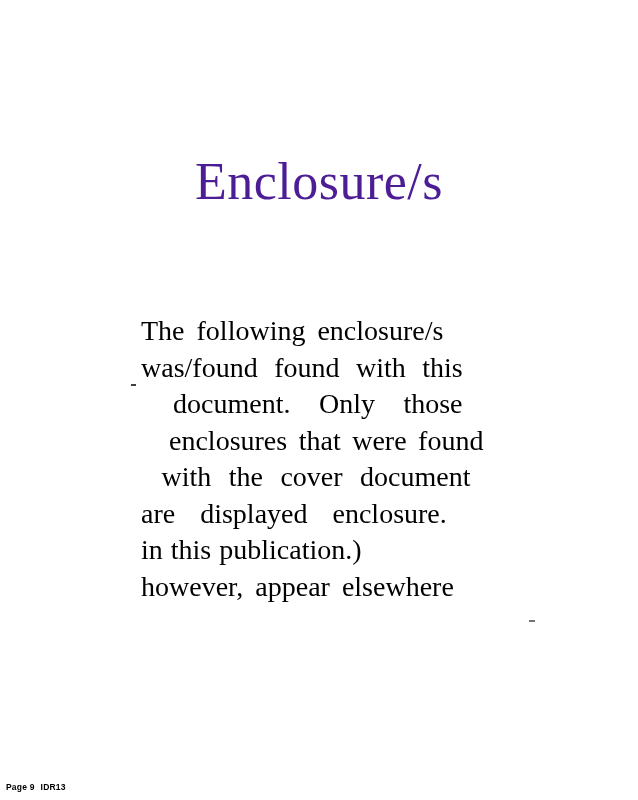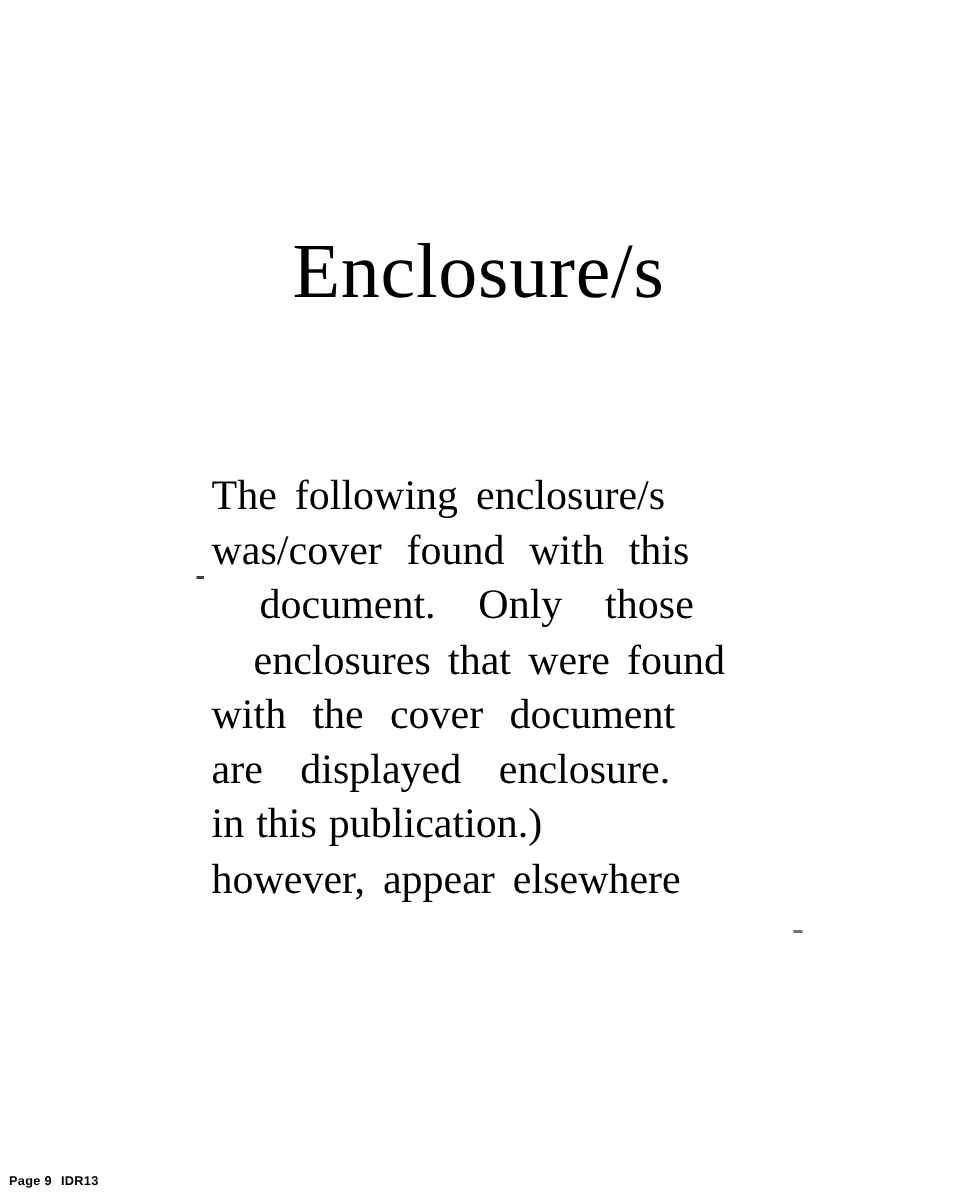--- a/index.html
+++ b/index.html
@@ -29,21 +29,21 @@
     position: absolute;
     left: 0;
     top: 118px;
     width: 638px;
     text-align: center;
     font-family: "Liberation Serif", serif;
     font-size: 52px;
     font-weight: 400;
     letter-spacing: 0.5px;
     line-height: 1.1;
-    color: #000000;
+    color: #4c1d95;
   }
 
   .body-block {
     position: absolute;
     left: 141px;
     top: 313px;
     width: 350px;
     font-family: "Liberation Serif", serif;
     font-size: 28px;
     line-height: 36.5px;
@@ -53,21 +53,21 @@
   .body-line {
     display: block;
     white-space: nowrap;
   }
 
   
   .body-line.j1 { word-spacing: 5.0px; }
   .body-line.j2 { word-spacing: 9.5px; }
   .body-line.j3 { word-spacing: 21.5px; margin-left: 32px; }
   .body-line.j4 { word-spacing: 4.5px; margin-left: 28px; }
-  .body-line.j5 { word-spacing: 10.5px; }
+  .body-line.j5 { word-spacing: 10.5px; text-align: center; }
   .body-line.j6 { word-spacing: 18.0px; }
   .body-line.j7 { word-spacing: 6.5px; }
   .body-line.j8 { word-spacing: 5.0px; }
   .body-line.j9 { word-spacing: 1.0px; }
 
   .stray-mark {
     position: absolute;
     left: 131px;
     top: 384px;
     width: 5px;
@@ -103,21 +103,21 @@
 </style>
 </head>
 <body>
 
 <div class="page">
 
   <h1 class="doc-title">Enclosure/s</h1>
 
   <div class="body-block">
     <span class="body-line j1">The following enclosure/s</span>
-    <span class="body-line j2">was/cover found with this</span>
+    <span class="body-line j2">was/found found with this</span>
     <span class="body-line j3">document.    Only those</span>
     <span class="body-line j4">enclosures that were found</span>
     <span class="body-line j5">with the cover document</span>
     <span class="body-line j6">are    displayed enclosure.</span>
     <span class="body-line j9">in this publication.)</span>
     <span class="body-line j8">however, appear elsewhere</span>
   </div>
 
   <div class="stray-mark"></div>
   <div class="stray-mark-2"></div>

